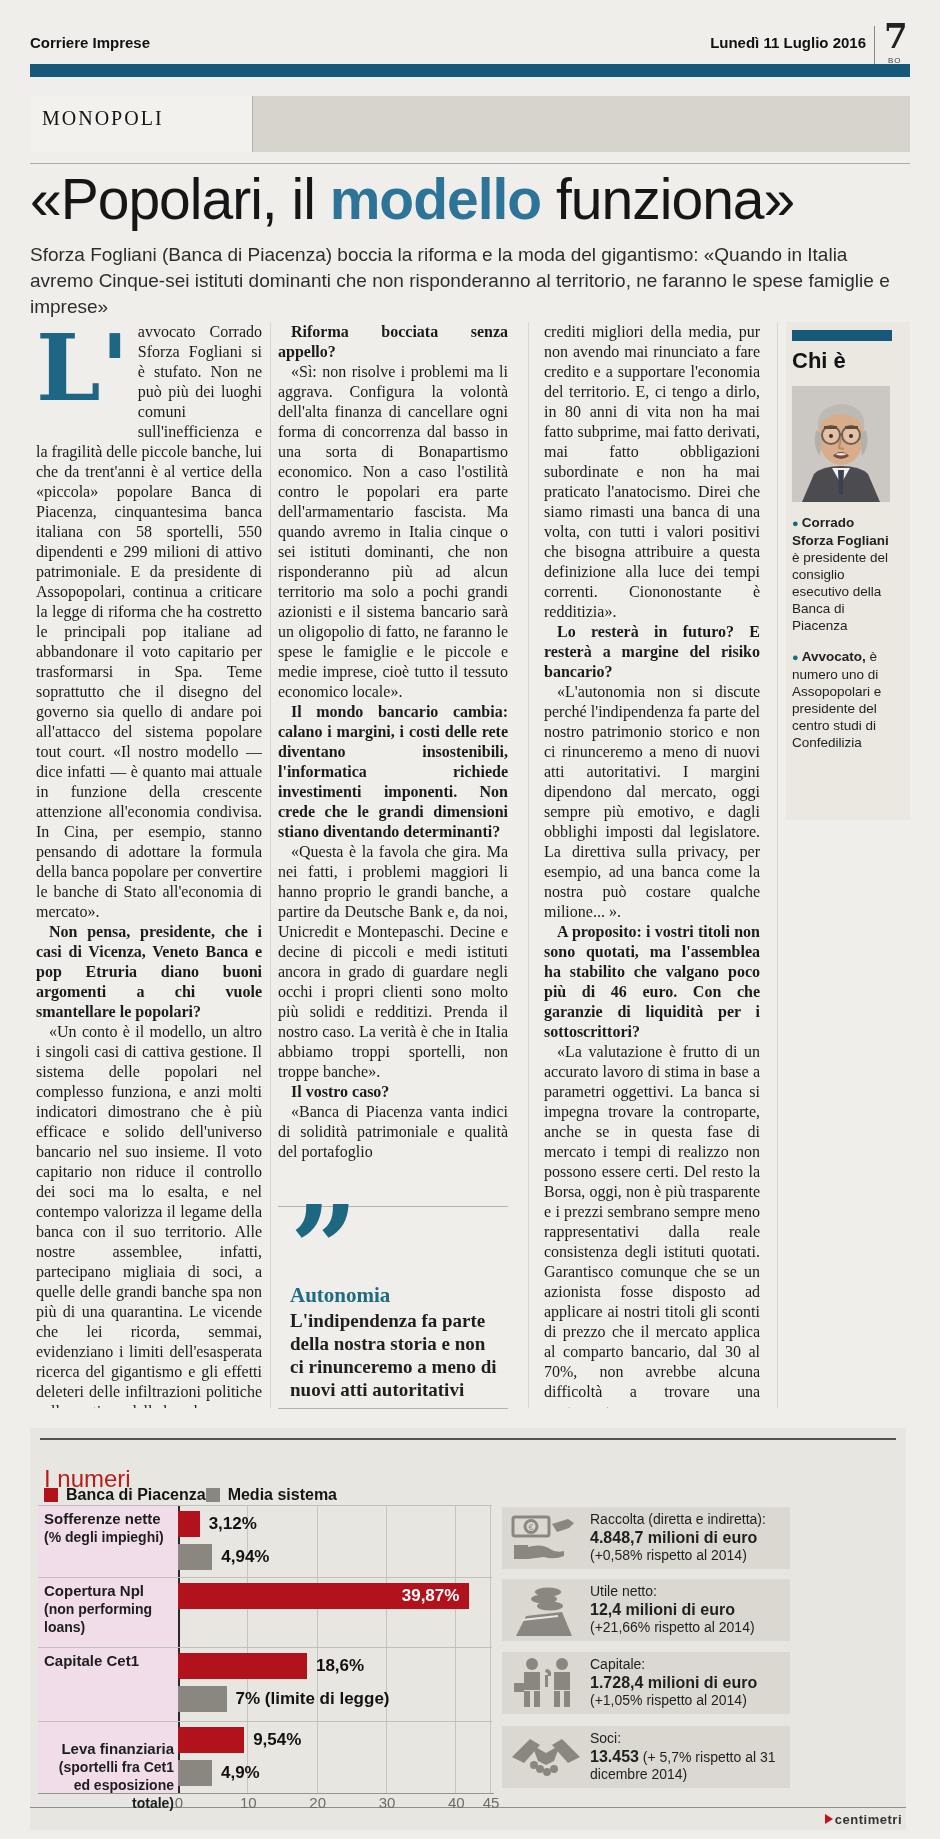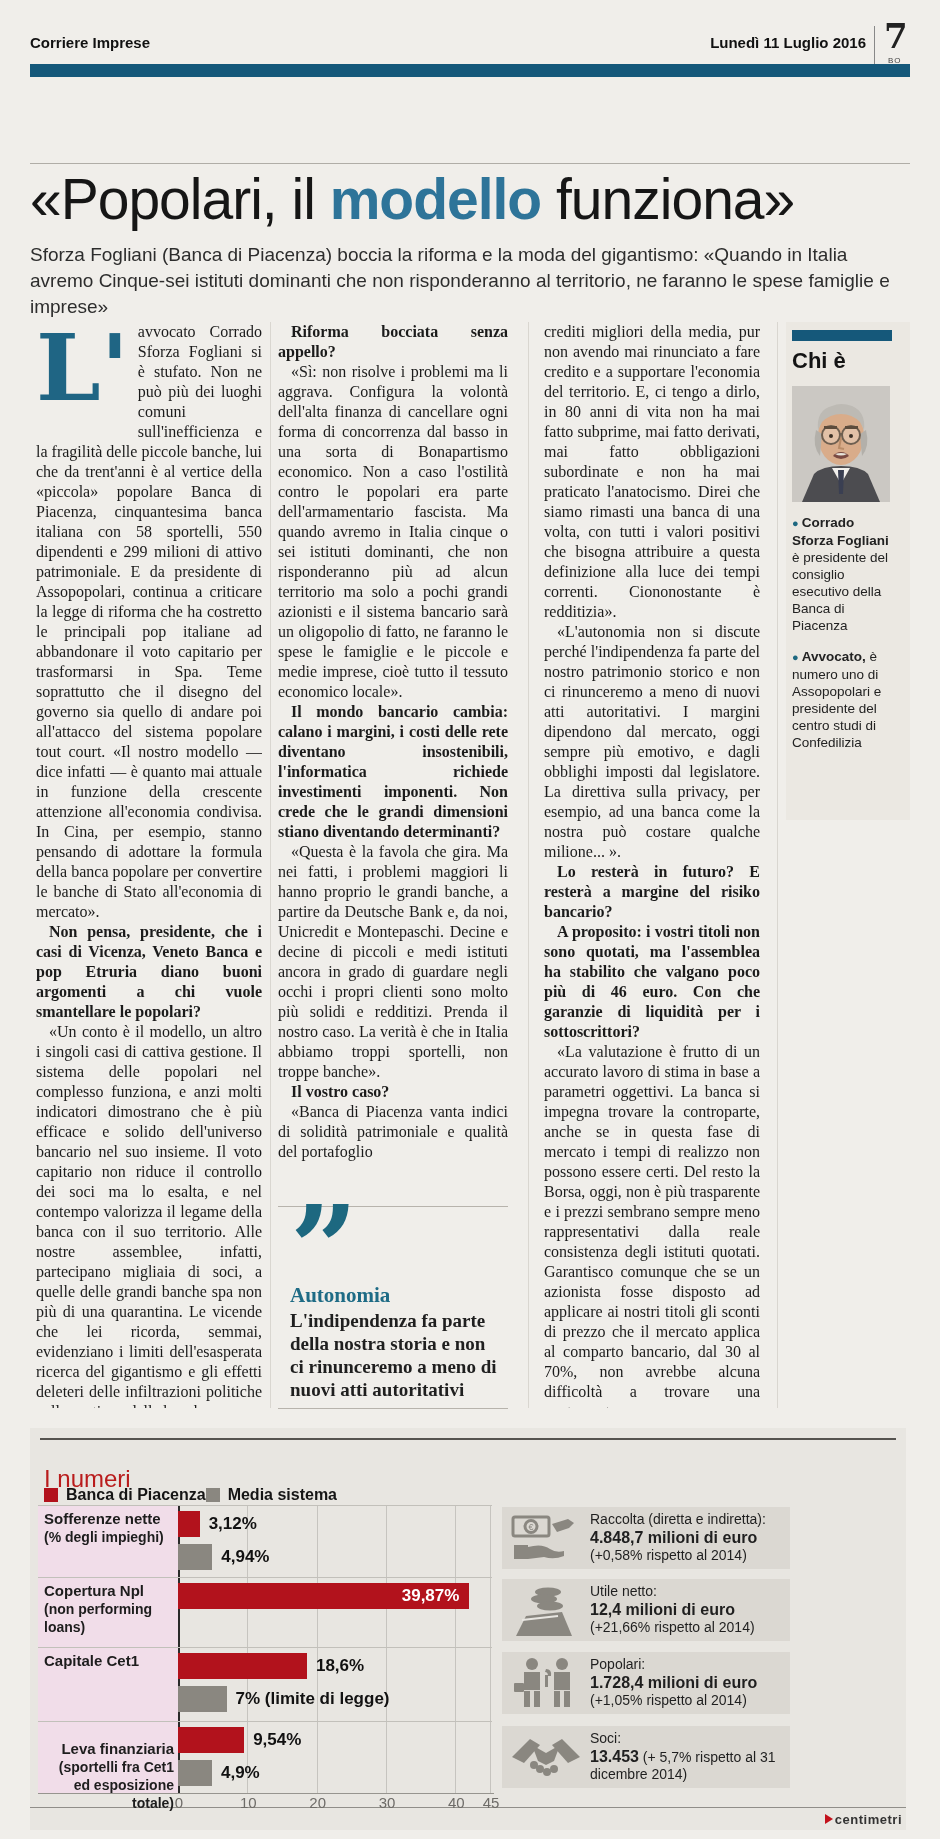--- a/index.html
+++ b/index.html
@@ -81,20 +81,25 @@
 
 <div id="page">
 
   <div class="masthead">Corriere Imprese</div>
   <div class="dateline">Lunedì 11 Luglio 2016</div>
   <div class="pageno-div"></div>
   <div class="pageno">7</div>
   <div class="edition">BO</div>
   <div class="topbar"></div>
 
+  <div class="band">
+    <div class="band-cell">
+      <div class="band-label">MONOPOLI</div>
+    </div>
+  </div>
   <div class="rule-under-band"></div>
 
   <div class="headline"><span>«Popolari, il </span><span class="hl-accent">modello</span><span> funziona»</span></div>
   <div class="standfirst">Sforza Fogliani (Banca di Piacenza) boccia la riforma e la moda del gigantismo: «Quando in Italia avremo Cinque-sei istituti dominanti che non risponderanno al territorio, ne faranno le spese famiglie e imprese»</div>
 
   <div class="col" id="colbox1">
       <div>
         <p class="blk lead"><span class="dropcap">L'</span>avvocato Corrado Sforza Fogliani si è stufato. Non ne può più dei luoghi comuni sull'inefficienza e la fragilità delle piccole banche, lui che da trent'anni è al vertice della «piccola» popolare Banca di Piacenza, cinquantesima banca italiana con 58 sportelli, 550 dipendenti e 299 milioni di attivo patrimoniale. E da presidente di Assopopolari, continua a criticare la legge di riforma che ha costretto le principali pop italiane ad abbandonare il voto capitario per trasformarsi in Spa. Teme soprattutto che il disegno del governo sia quello di andare poi all'attacco del sistema popolare tout court. «Il nostro modello — dice infatti — è quanto mai attuale in funzione della crescente attenzione all'economia condivisa. In Cina, per esempio, stanno pensando di adottare la formula della banca popolare per convertire le banche di Stato all'economia di mercato».</p>
         <p class="blk question">Non pensa, presidente, che i casi di Vicenza, Veneto Banca e pop Etruria diano buoni argomenti a chi vuole smantellare le popolari?</p>
         <p class="blk answer">«Un conto è il modello, un altro i singoli casi di cattiva gestione. Il sistema delle popolari nel complesso funziona, e anzi molti indicatori dimostrano che è più efficace e solido dell'universo bancario nel suo insieme. Il voto capitario non riduce il controllo dei soci ma lo esalta, e nel contempo valorizza il legame della banca con il suo territorio. Alle nostre assemblee, infatti, partecipano migliaia di soci, a quelle delle grandi banche spa non più di una quarantina. Le vicende che lei ricorda, semmai, evidenziano i limiti dell'esasperata ricerca del gigantismo e gli effetti deleteri delle infiltrazioni politiche nella gestione delle banche».</p>
@@ -106,22 +111,22 @@
         <p class="blk answer">«Sì: non risolve i problemi ma li aggrava. Configura la volontà dell'alta finanza di cancellare ogni forma di concorrenza dal basso in una sorta di Bonapartismo economico. Non a caso l'ostilità contro le popolari era parte dell'armamentario fascista. Ma quando avremo in Italia cinque o sei istituti dominanti, che non risponderanno più ad alcun territorio ma solo a pochi grandi azionisti e il sistema bancario sarà un oligopolio di fatto, ne faranno le spese le famiglie e le piccole e medie imprese, cioè tutto il tessuto economico locale».</p>
         <p class="blk question">Il mondo bancario cambia: calano i margini, i costi delle rete diventano insostenibili, l'informatica richiede investimenti imponenti. Non crede che le grandi dimensioni stiano diventando determinanti?</p>
         <p class="blk answer">«Questa è la favola che gira. Ma nei fatti, i problemi maggiori li hanno proprio le grandi banche, a partire da Deutsche Bank e, da noi, Unicredit e Montepaschi. Decine e decine di piccoli e medi istituti ancora in grado di guardare negli occhi i propri clienti sono molto più solidi e redditizi. Prenda il nostro caso. La verità è che in Italia abbiamo troppi sportelli, non troppe banche».</p>
         <p class="blk question">Il vostro caso?</p>
         <p class="blk answer">«Banca di Piacenza vanta indici di solidità patrimoniale e qualità del portafoglio</p>
       </div>
     </div>
   <div class="col" id="colbox3">
     <div>
         <p class="blk continuation">crediti migliori della media, pur non avendo mai rinunciato a fare credito e a supportare l'economia del territorio. E, ci tengo a dirlo, in 80 anni di vita non ha mai fatto subprime, mai fatto derivati, mai fatto obbligazioni subordinate e non ha mai praticato l'anatocismo. Direi che siamo rimasti una banca di una volta, con tutti i valori positivi che bisogna attribuire a questa definizione alla luce dei tempi correnti. Ciononostante è redditizia».</p>
+        <p class="blk question">Lo resterà in futuro? E resterà a margine del risiko bancario?</p>
         <p class="blk answer">«L'autonomia non si discute perché l'indipendenza fa parte del nostro patrimonio storico e non ci rinunceremo a meno di nuovi atti autoritativi. I margini dipendono dal mercato, oggi sempre più emotivo, e dagli obblighi imposti dal legislatore. La direttiva sulla privacy, per esempio, ad una banca come la nostra può costare qualche milione... ».</p>
-        <p class="blk question">Lo resterà in futuro? E resterà a margine del risiko bancario?</p>
         <p class="blk question">A proposito: i vostri titoli non sono quotati, ma l'assemblea ha stabilito che valgano poco più di 46 euro. Con che garanzie di liquidità per i sottoscrittori?</p>
         <p class="blk answer">«La valutazione è frutto di un accurato lavoro di stima in base a parametri oggettivi. La banca si impegna trovare la controparte, anche se in questa fase di mercato i tempi di realizzo non possono essere certi. Del resto la Borsa, oggi, non è più trasparente e i prezzi sembrano sempre meno rappresentativi dalla reale consistenza degli istituti quotati. Garantisco comunque che se un azionista fosse disposto ad applicare ai nostri titoli gli sconti di prezzo che il mercato applica al comparto bancario, dal 30 al 70%, non avrebbe alcuna difficoltà a trovare una controparte».</p>
       </div>
 
   </div>
   <div class="vdiv" style="left:270px"></div>
   <div class="vdiv" style="left:528px"></div>
   <div class="vdiv" style="left:777px"></div>
 
   <div class="pullquote">
@@ -219,21 +224,21 @@
               <rect x="4" y="26" width="10" height="9" rx="1"></rect>
               <circle cx="52" cy="7" r="6"></circle>
               <path d="M44 15 h16 v18 h-16 Z"></path>
               <rect x="44" y="34" width="6" height="16"></rect>
               <rect x="54" y="34" width="6" height="16"></rect>
               <path d="M36 12 q6 0 5 7 l-3 0 q0 -4 -3 -4 Z"></path>
               <rect x="35" y="18" width="3" height="12"></rect>
             </g>
           </svg>
           <div class="stat-text">
-            <div>Popolari:</div>
+            <div>Capitale:</div>
             <div><span class="val">1.728,4 milioni di euro</span><span> (+1,05% rispetto al 2014)</span></div>
           </div>
         </div>
         <div class="stat" style="top: 298px;">
           <svg width="72" height="54" viewBox="0 0 72 54">
             <g fill="#8a8780">
               <path d="M2 26 L20 8 L30 14 L14 32 Z"></path>
               <path d="M70 26 L52 8 L42 14 L58 32 Z"></path>
               <path d="M22 14 L36 22 L50 14 L44 30 L36 34 L28 30 Z"></path>
               <circle cx="24" cy="34" r="4"></circle>

